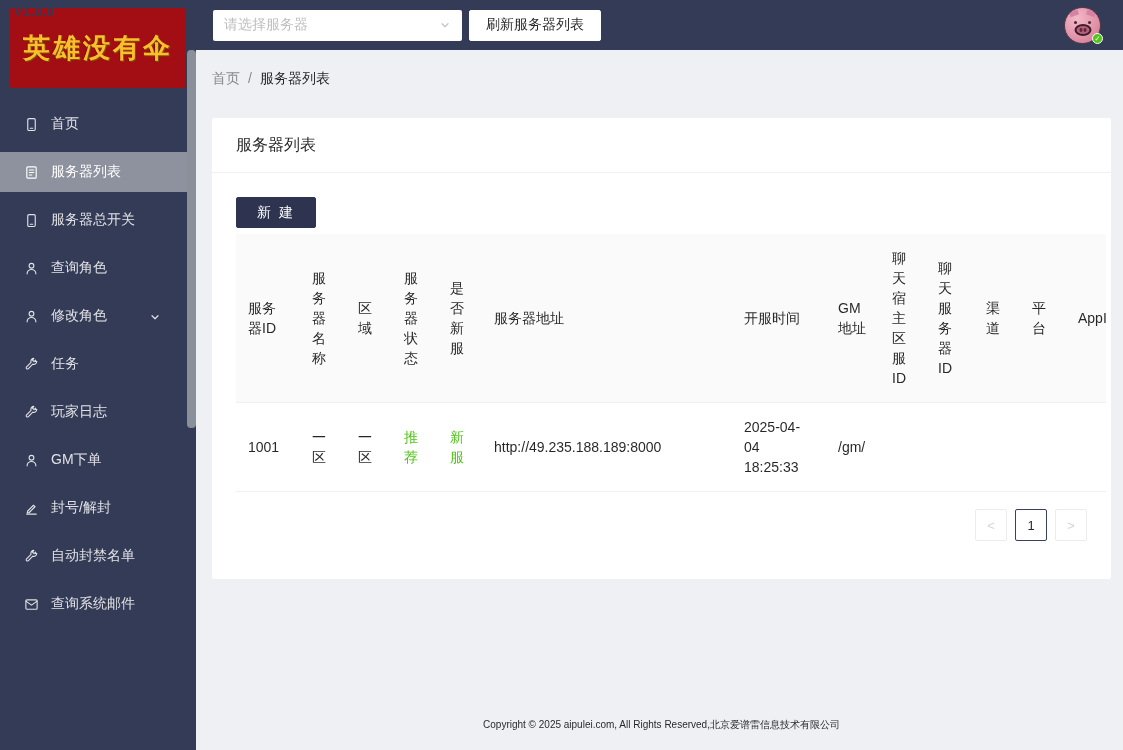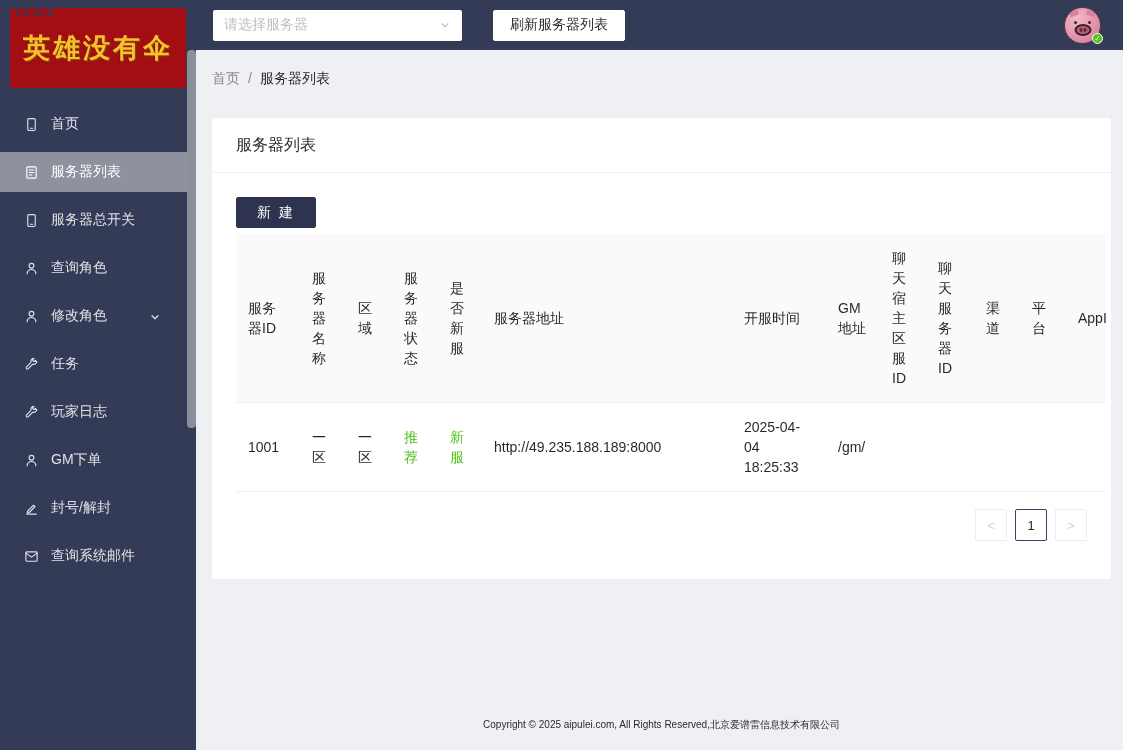--- a/index.html
+++ b/index.html
@@ -52,21 +52,21 @@
     padding:0 22px 0 17px; flex:none;
   }
   .server-select {
     width:249px; height:31px; background:#fff; border-radius:2px;
     display:flex; align-items:center; justify-content:space-between;
     padding:0 11px; cursor:pointer;
   }
   .server-select .placeholder { color:#bfbfbf; font-size:14px; }
   .server-select .sel-arrow { width:12px; height:12px; color:#c0c4cc; display:flex; }
   .refresh-btn {
-    margin-left:31px; height:31px; padding:0 16px; background:#fff;
+    margin-left:7px; height:31px; padding:0 16px; background:#fff;
     border:1px solid #fff; border-radius:2px; font-size:14px;
     color:rgba(0,0,0,.85); cursor:pointer;
     font-family:"Liberation Sans","DejaVu Sans",sans-serif;
   }
   .topbar-spacer { flex:1; }
   .avatar-wrap { position:relative; width:37px; height:37px; cursor:pointer; }
   .avatar {
     width:37px; height:37px; border-radius:50%;
     background:radial-gradient(circle at 35% 30%, #f3b9c9 0%, #e394ab 55%, #c9748d 100%);
     border:1px solid #5a3b46; position:relative; overflow:hidden;
@@ -235,20 +235,29 @@
 
   </li>
       <li class="menu-item">
     <span class="mi-icon">
           <svg viewBox="0 0 24 24" fill="none" stroke="currentColor" stroke-width="1.8" stroke-linecap="round" stroke-linejoin="round">
             <path d="M6 16l9.2-9.2 2.4 2.4L8.4 18.4l-3.2.8z"></path>
             <path d="M4.5 21h15"></path>
           </svg>
         </span>
     <span class="mi-label">封号/解封</span>
+
+  </li>
+      <li class="menu-item">
+    <span class="mi-icon">
+          <svg viewBox="0 0 24 24" fill="none" stroke="currentColor" stroke-width="1.8" stroke-linecap="round" stroke-linejoin="round">
+            <path d="M20.5 7.2a4.8 4.8 0 0 1-6.4 4.3L7 18.6a2 2 0 1 1-2.9-2.9l7.1-7.1A4.8 4.8 0 0 1 15.9 2.3L13.4 4.8l2.7 2.7 2.5-2.5c.3.7.3 1.3-.1 2.2z"></path>
+          </svg>
+        </span>
+    <span class="mi-label">自动封禁名单</span>
 
   </li>
       <li class="menu-item">
     <span class="mi-icon">
           <svg viewBox="0 0 24 24" fill="none" stroke="currentColor" stroke-width="1.8" stroke-linecap="round" stroke-linejoin="round">
             <rect x="3" y="4.5" width="18" height="15" rx="1.5"></rect>
             <path d="M3.5 7l8.5 6 8.5-6"></path>
           </svg>
         </span>
     <span class="mi-label">查询系统邮件</span>

